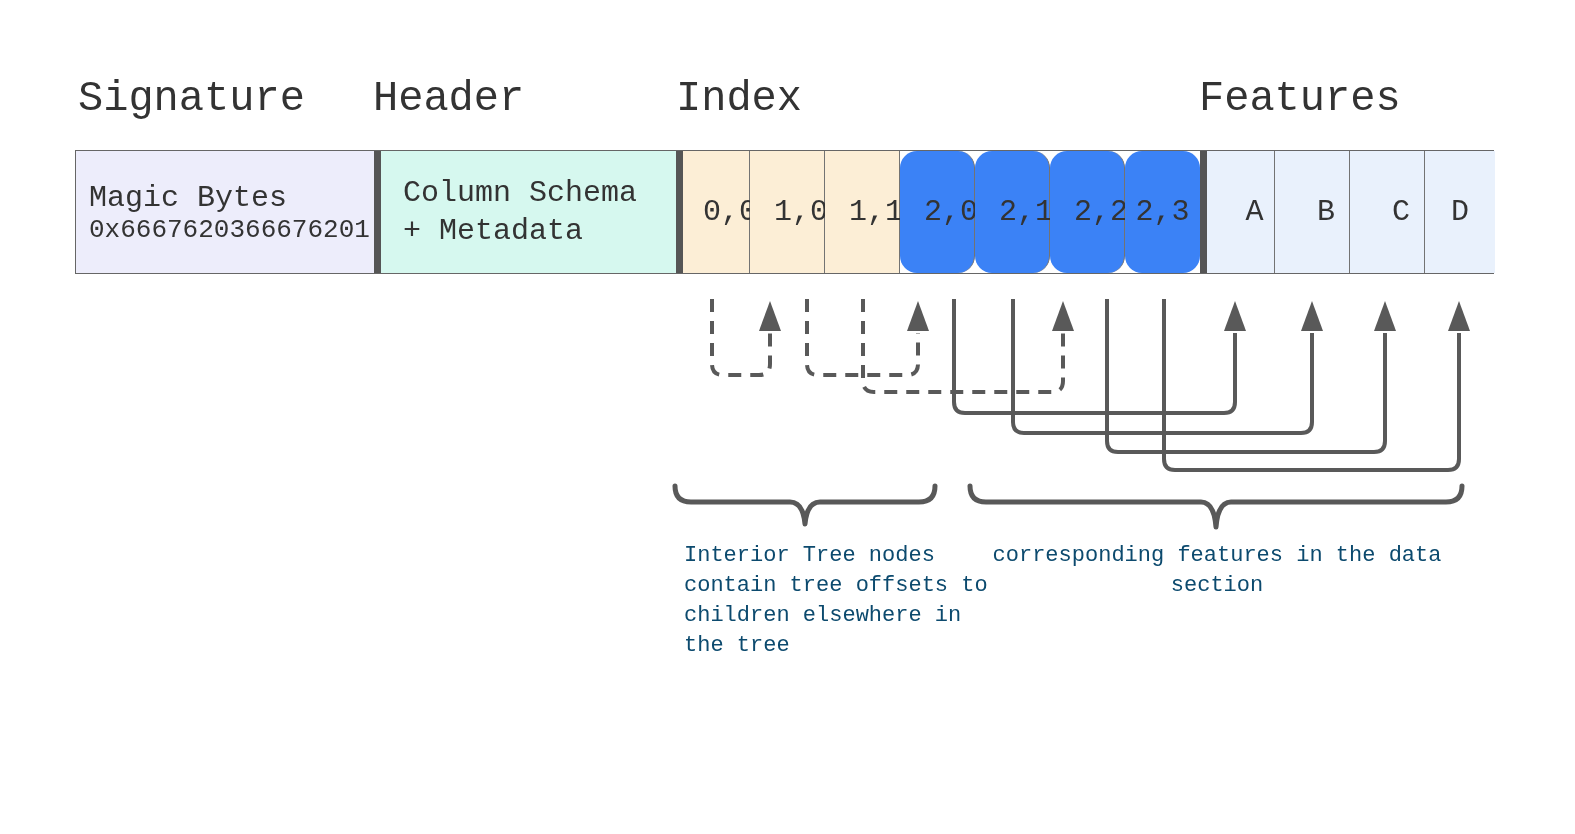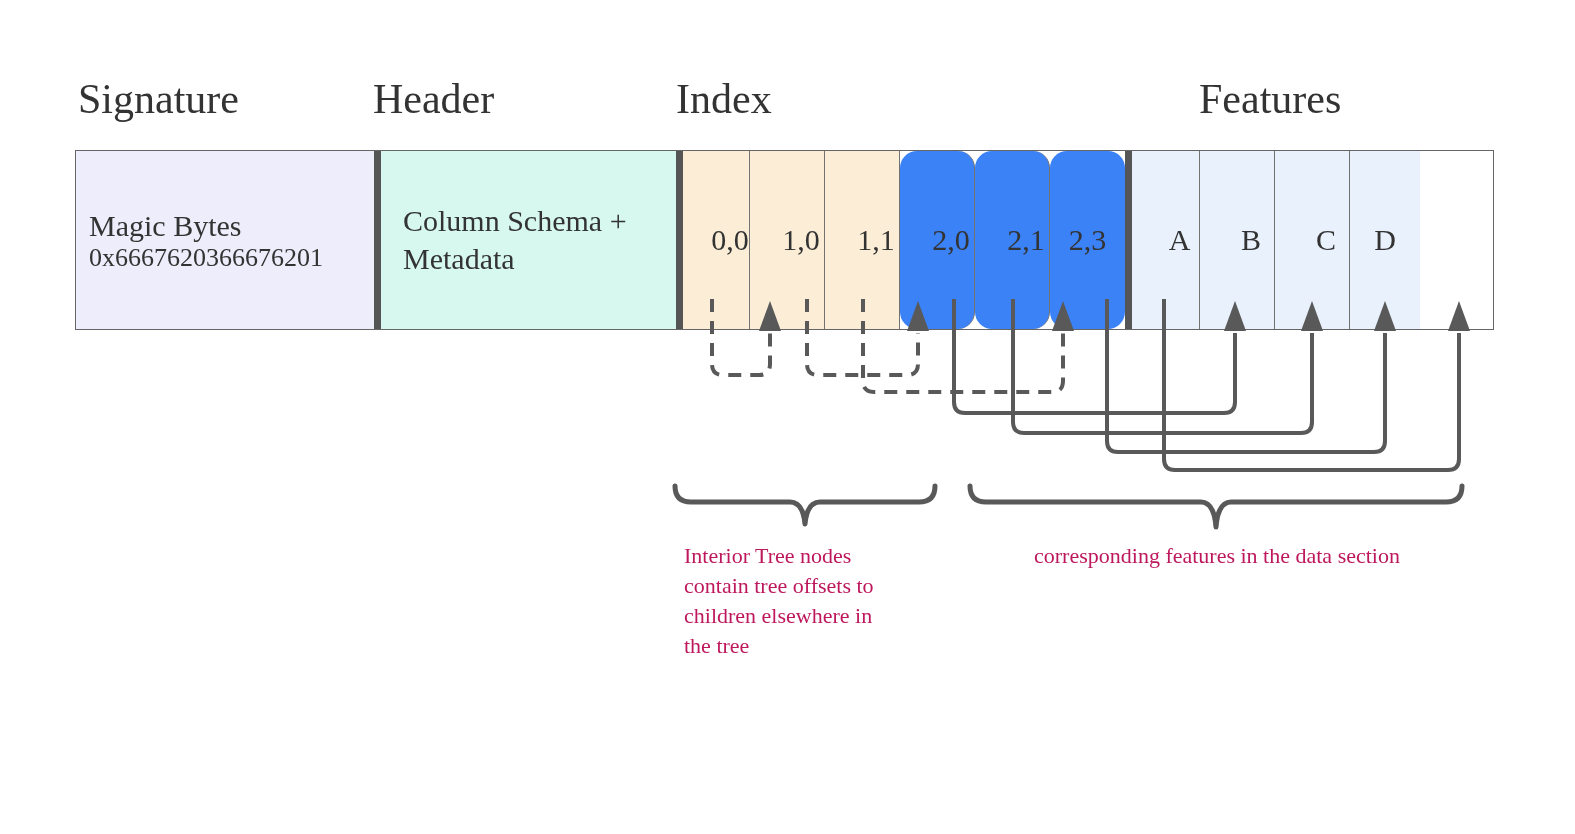--- a/index.html
+++ b/index.html
@@ -1,45 +1,45 @@
 <!DOCTYPE html>
 <html><head>
 <meta charset="utf-8">
 <style>
   html,body{margin:0;padding:0;background:#ffffff;}
   .canvas{
     position:relative;width:1575px;height:834px;background:#ffffff;overflow:hidden;
-    font-family:Liberation Serif, serif;color:#333333;
+    font-family:Liberation Mono, monospace;color:#333333;
   }
   .heading{position:absolute;top:76px;font-size:42px;line-height:1.1;color:#333333;white-space:nowrap;}
   #h-signature{left:78px;}
   #h-header{left:373px;}
   #h-index{left:676px;}
   #h-features{left:1199px;}
 
   .row{
-    position:absolute;left:75px;top:150px;height:180px;width:1419px;
+    position:absolute;left:75px;top:150px;height:124px;width:1419px;
     display:flex;box-sizing:border-box;border:1.5px solid #666666;background:#ffffff;
   }
   .seg{box-sizing:border-box;height:100%;}
   .thick-div{width:7px;background:#555555;flex:none;}
   .sig{width:298px;background:#EDEDFB;display:flex;flex-direction:column;justify-content:center;padding-left:13px;flex:none;}
   .sig-title{font-size:30px;line-height:36px;}
   .sig-hex{font-size:26px;line-height:28px;}
   .hdr{width:295px;background:#D6F8EF;display:flex;align-items:center;padding:0 22px;font-size:30px;line-height:38px;flex:none;}
   .cell{display:flex;align-items:center;justify-content:center;font-size:30px;flex:none;}
   .cell.sep{border-right:1.4px solid #737373;padding-left:28px;}
   .idx-int{background:#FCEED6;}
   .idx-leaf{background:#3b82f6;border-radius:17px;}
   .feat{background:#E9F1FC;}
   .w67{width:67px;} .w68{width:68px;} .w70{width:70px;} .w75{width:75px;}
 
   .arrows{position:absolute;left:0;top:0;pointer-events:none;}
 
-  .note{position:absolute;font-size:22px;line-height:30px;color:#be185d;}
+  .note{position:absolute;font-size:22px;line-height:30px;color:#0c4a6e;}
   #note-interior{left:684px;top:541px;text-align:left;}
   #note-leaf{left:982px;top:541px;width:470px;text-align:center;}
 </style>
 </head>
 <body>
 
 <div class="canvas">
 
   <div class="heading" id="h-signature">Signature</div>
   <div class="heading" id="h-header">Header</div>
@@ -52,20 +52,21 @@
       <div class="sig-hex">0x6667620366676201</div>
     </div>
     <div class="seg thick-div"></div>
     <div class="seg hdr">Column Schema + Metadata</div>
     <div class="seg thick-div"></div>
     <div class="seg cell idx-int sep w67">0,0</div>
     <div class="seg cell idx-int sep w75">1,0</div>
     <div class="seg cell idx-int sep w75">1,1</div>
     <div class="seg cell idx-leaf sep w75">2,0</div>
     <div class="seg cell idx-leaf sep w75">2,1</div>
+    <div class="seg cell idx-leaf sep w75">2,2</div>
     <div class="seg cell idx-leaf w75">2,3</div>
     <div class="seg thick-div"></div>
     <div class="seg cell feat sep w68">A</div>
     <div class="seg cell feat sep w75">B</div>
     <div class="seg cell feat sep w75">C</div>
     <div class="seg cell feat w70">D</div>
   </div>
 
   <svg class="arrows" width="1575" height="834" viewBox="0 0 1575 834">
     <g stroke="#595959" stroke-width="4" fill="none">

